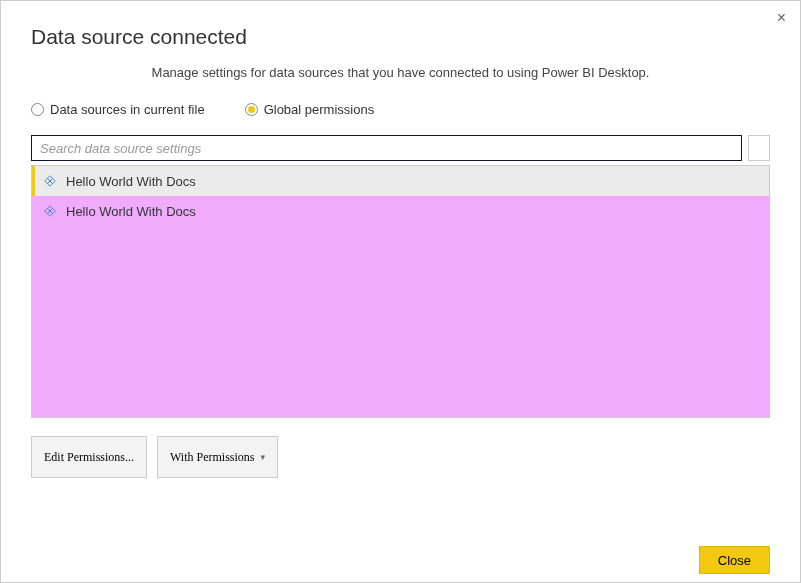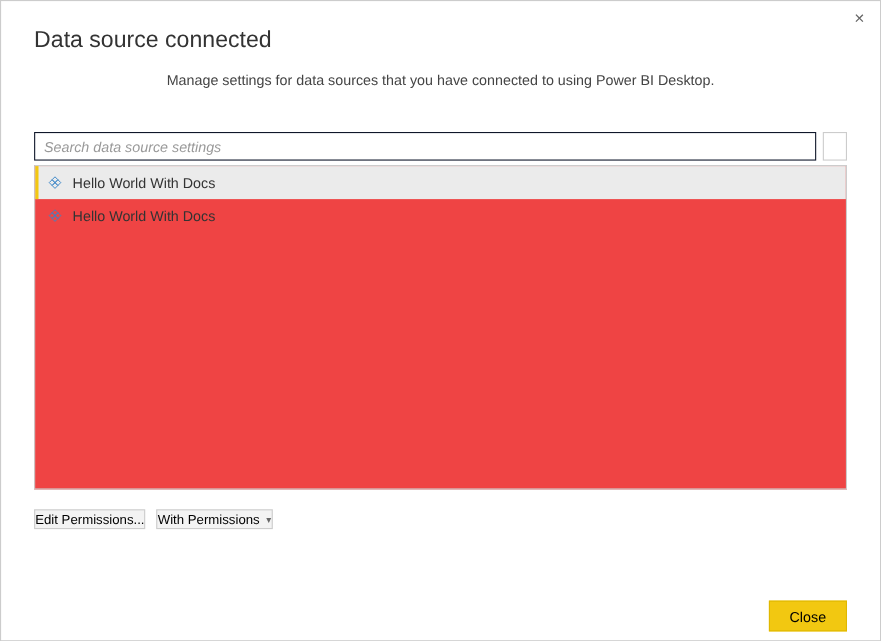--- a/index.html
+++ b/index.html
@@ -90,23 +90,23 @@
       background: #fff;
       display: flex;
       align-items: center;
       justify-content: center;
       cursor: pointer;
       font-size: 11px;
       color: #666;
     }
     .list {
       border: 1px solid #ccc;
-      height: 295px;
+      height: 253px;
       overflow-y: auto;
-      background: #ef4444;
+      background: #f0abfc;
     }
     .list-item {
       height: 30px;
       display: flex;
       align-items: center;
       padding: 0 10px;
       gap: 8px;
       cursor: pointer;
       font-size: 13px;
     }
@@ -122,30 +122,30 @@
       align-items: center;
       justify-content: center;
     }
     .ds-icon svg { width: 14px; height: 14px; }
     .bottom-left {
       margin-top: 18px;
       display: flex;
       gap: 10px;
     }
     .btn {
-      height: 18px;
+      height: 42px;
       border: 1px solid #ccc;
       background: #f3f3f3;
-      padding: 0 0;
+      padding: 0 12px;
       font-size: 12px;
       cursor: pointer;
       display: inline-flex;
       align-items: center;
       gap: 6px;
-      font-family: Liberation Sans, sans-serif;
+      font-family: Liberation Serif, serif;
     }
     .btn .caret {
       font-size: 9px;
       color: #666;
     }
     .bottom-right {
       position: absolute;
       bottom: 8px;
       right: 30px;
     }
@@ -163,20 +163,28 @@
 <body>
 
 <div class="dialog">
 
   <div class="close-x">×</div>
 
   <div class="title">Data source connected</div>
   <div class="subtitle">Manage settings for data sources that you have connected to using Power BI Desktop.</div>
 
   <div class="radio-row">
+    <div class="radio-opt">
+      <span class="radio-circle"></span>
+      <span>Data sources in current file</span>
+    </div>
+    <div class="radio-opt">
+      <span class="radio-circle selected"></span>
+      <span>Global permissions</span>
+    </div>
   </div>
 
   <div class="search-row">
     <input class="search-input" type="text" placeholder="Search data source settings" style="">
     <div class="sort-btn">
       <span>
         <svg viewBox="0 0 16 16">
             <text x="0" y="7" font-size="7" fill="#666">A</text>
             <text x="0" y="15" font-size="7" fill="#666">Z</text>
             <path d="M10 3 L10 13 M8 11 L10 13 L12 11" stroke="#666" stroke-width="1" fill="none"></path>

